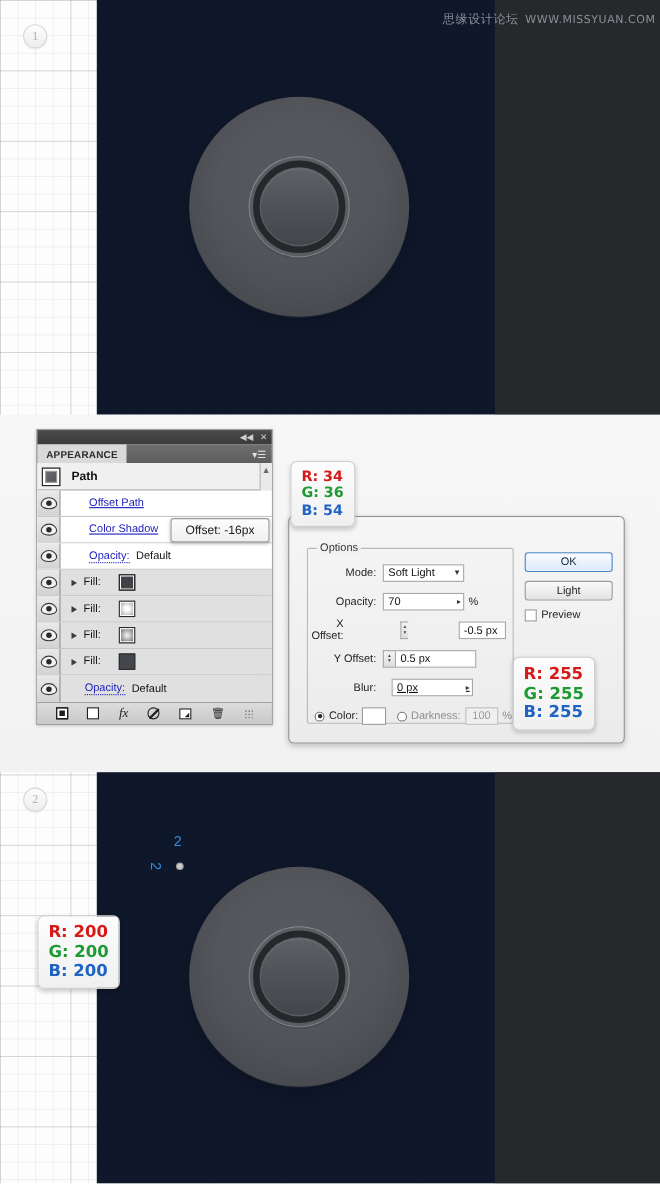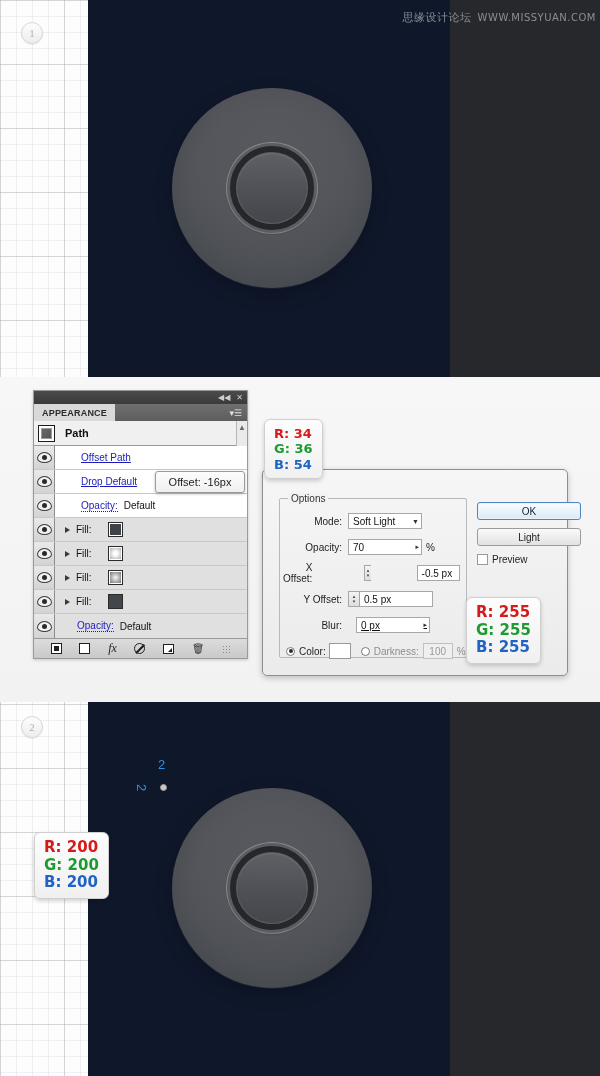--- a/index.html
+++ b/index.html
@@ -242,21 +242,21 @@
   .radio{
     width:9px;height:9px;border-radius:50%;border:1px solid #7a7a7a;background:#fff;
     display:inline-flex;align-items:center;justify-content:center; margin-right:4px;
   }
   .radio.on::after{content:"";width:4px;height:4px;border-radius:50%;background:#2b2b2b;}
   .colorchip{ width:22px;height:16px;border:1px solid #9a9a9a;background:#fff; margin-left:3px;}
   .disabledtxt{ color:#8d8d8d; }
   .disabledbox{ background:#efefef; color:#9a9a9a; border-color:#c0c0c0;}
 
   .btn{
-    position:absolute; width:104px; height:18px; border-radius:3px;
+    position:absolute; width:80px; height:18px; border-radius:3px;
     display:flex; align-items:center; justify-content:center; font-size:10px;
   }
   .btn-ok{
     left:206px; top:10px;
     background: linear-gradient(to bottom,#fbfdff,#d9e9f7);
     border:1px solid #4b86c2; color:#11233a;
     box-shadow: 0 0 0 1px #eaf3fb inset;
   }
   .btn-cancel{
     left:206px; top:36px;
@@ -337,21 +337,21 @@
         <div class="rowcontent" style="padding-left:26px;">
           <span class="lnk">Offset Path</span>
         </div>
       </div>
 
       <div class="row white" style="padding-right:12px;">
         <div class="eyecell">
             <div class="eye"></div>
           </div>
         <div class="rowcontent" style="padding-left:26px;">
-          <span class="lnk">Drop Default</span>
+          <span class="lnk">Color Shadow</span>
           <span class="fxglyph">fx</span>
         </div>
       </div>
 
       <div class="row white" style="padding-right:12px;">
         <div class="eyecell">
             <div class="eye"></div>
           </div>
         <div class="rowcontent" style="padding-left:26px;">
           <span class="lnk dotted">Opacity:</span>

